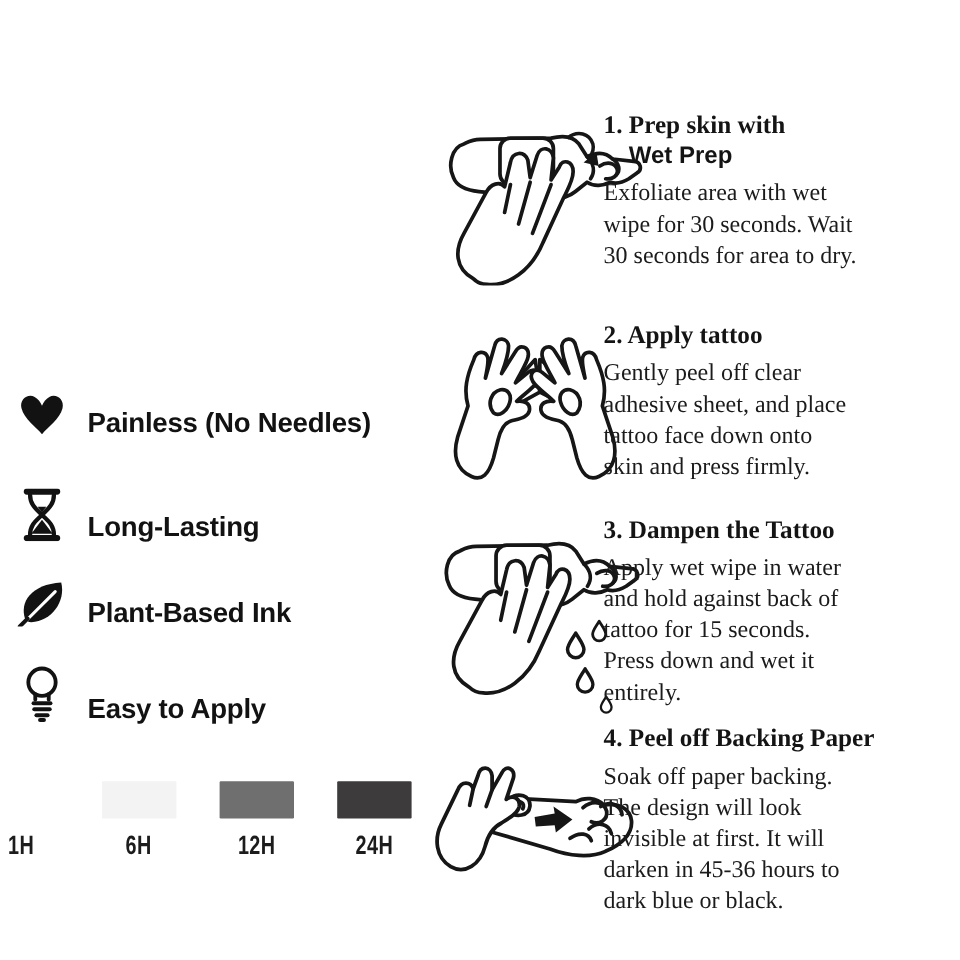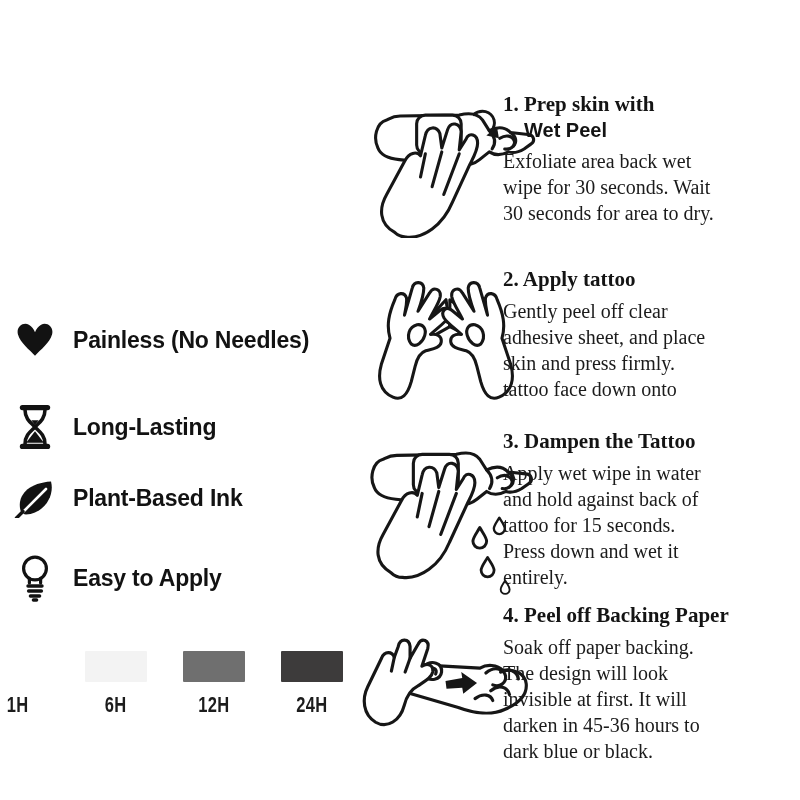--- a/index.html
+++ b/index.html
@@ -1,20 +1,20 @@
 <!DOCTYPE html>
 <html><head>
 <meta charset="utf-8">
 <style>
   html,body{margin:0;padding:0;background:#fff;}
   .canvas{position:relative;width:800px;height:800px;background:#ffffff;overflow:hidden;
           font-family:"Liberation Sans",sans-serif;color:#161616;}
 
   
-  .feature{position:absolute;left:12px;display:flex;align-items:center;height:48px;}
+  .feature{position:absolute;left:12px;display:flex;align-items:flex-end;height:48px;}
   .ic-box{width:46px;display:flex;justify-content:center;align-items:center;margin-right:15px;}
   .flabel{font:700 23px/1 "Liberation Sans",sans-serif;letter-spacing:-0.2px;color:#121212;}
 
   
   .timeline{position:absolute;left:-31px;top:651px;display:flex;}
   .stage{width:98px;display:flex;flex-direction:column;align-items:center;}
   .swatch{width:62px;height:31px;border-radius:1px;}
   .stage-label{margin-top:12px;font:700 22px/1 "Liberation Sans",sans-serif;
                transform:scaleX(0.75);letter-spacing:0.5px;color:#1c1c1c;}
 
@@ -113,23 +113,23 @@
       <path d="M29 149 C13 140 13 124 21 110 L40 75 C44 67 52 65 56 70 L61 49 C63 39 73 39 76 47 L78 62 L84 43 C87 34 97 36 98 45 L96 64 L103 53 C106 45 115 48 115 57 C115 64 111 71 107 79 L89 118 C79 142 59 156 41 154 C36 154 32 152 29 149 Z"></path>
       <path class="ln" d="M61 68 L56 92"></path>
       <path class="ln" d="M78 66 L68 102"></path>
       <path class="ln" d="M96 68 L80 110"></path>
     </g>
     <path d="M110 28 C119 21 129 24 132 33 C133 37 132 41 129 45" fill="none" stroke="#161616" stroke-width="3"></path>
     <path d="M124 49 L135 40 L137 52 Z" fill="#161616"></path>
   </svg>
   <div class="step-text" style="top:91px">
     <div class="step-title">1. Prep skin with</div>
-    <div class="step-title2">Wet Peel</div>
-    <div class="step-body">
-        <div>Exfoliate area back wet</div>
+    <div class="step-title2">Wet Prep</div>
+    <div class="step-body">
+        <div>Exfoliate area with wet</div>
         <div>wipe for 30 seconds. Wait</div>
         <div>30 seconds for area to dry.</div>
       </div>
   </div>
 
   <svg class="illu" style="left:362px;top:263px" width="168" height="138" viewBox="0 0 172 143">
     <g stroke="#161616" stroke-width="3.2" stroke-linecap="round" stroke-linejoin="round" fill="#ffffff">
       <path d="M66 60 L86 38 L90 66 L72 76 Z"></path>
       <path d="M90 38 L112 54 L106 74 L90 66 Z"></path>
       <path d="M84 56 C88 51 95 53 94 59 C93 65 86 64 84 60 Z" fill="#161616" stroke="none"></path>
@@ -137,22 +137,22 @@
       <path class="ln" d="M50 84 C44 76 48 66 56 64 C62 63 66 68 64 75 C62 82 55 88 50 84 Z"></path>
       <path d="M141 139 C155 133 157 119 153 105 L144 78 C148 64 145 52 139 38 C137 30 129 30 127 36 C126 41 128 48 129 54 L121 26 C119 18 110 19 109 26 C109 32 112 42 115 50 L103 31 C99 24 91 27 92 35 C93 41 99 50 103 58 L92 49 C86 44 80 50 84 57 C88 63 96 68 102 74 C95 73 90 76 91 82 C92 88 100 89 107 91 C113 93 116 99 118 107 L122 123 C126 137 132 143 141 139 Z"></path>
       <path class="ln" d="M122 84 C128 76 124 66 116 64 C110 63 106 68 108 75 C110 82 117 88 122 84 Z"></path>
     </g>
   </svg>
   <div class="step-text" style="top:266px">
     <div class="step-title">2. Apply tattoo</div>
     <div class="step-body">
         <div>Gently peel off clear</div>
         <div>adhesive sheet, and place</div>
+        <div>tattoo face down onto</div>
         <div>skin and press firmly.</div>
-        <div>tattoo face down onto</div>
       </div>
   </div>
 
   <svg class="illu" style="left:362px;top:427px" width="175" height="168" viewBox="0 0 178 172">
     <g stroke="#161616" stroke-width="3.2" stroke-linecap="round" stroke-linejoin="round" fill="#ffffff">
       <path d="M21 33 C10 36 7 52 12 62 C15 70 24 73 34 74 L92 80 C103 81 111 79 117 74 L127 66 C133 70 141 69 147 66 C153 68 158 66 163 63 L170 58 C175 55 173 48 167 48 L149 46 C142 39 133 41 127 44 L120 33 C114 25 104 26 96 28 L35 29 C28 29 25 31 21 33 Z"></path>
       <path class="ln" d="M127 44 C133 50 134 57 130 63"></path>
       <path class="ln" d="M138 52 C144 48 151 49 153 55 C154 60 149 64 143 63"></path>
       <path class="ln" d="M149 46 C155 50 156 56 152 60"></path>
       <rect x="52" y="28" width="46" height="40" rx="9"></rect>

